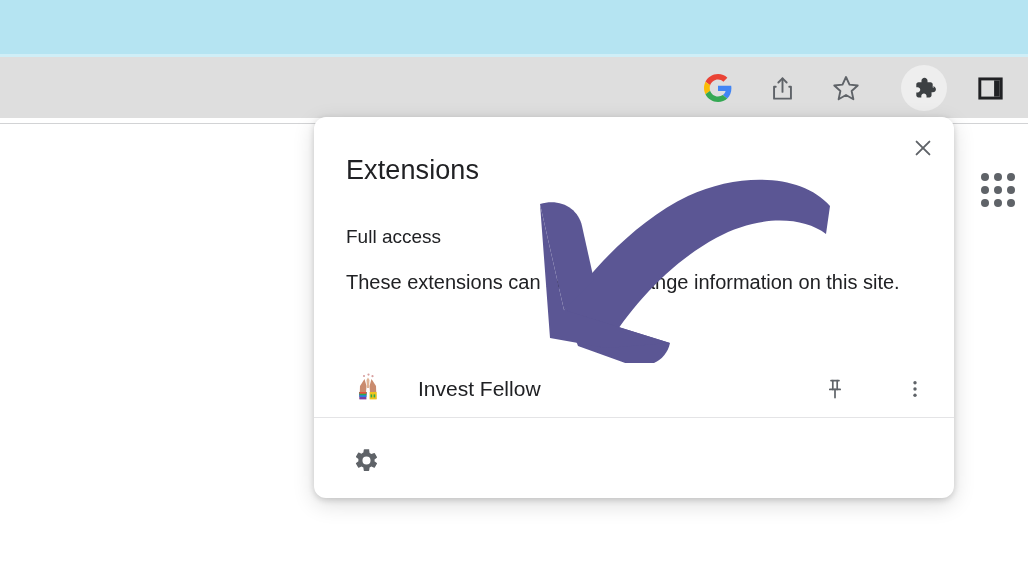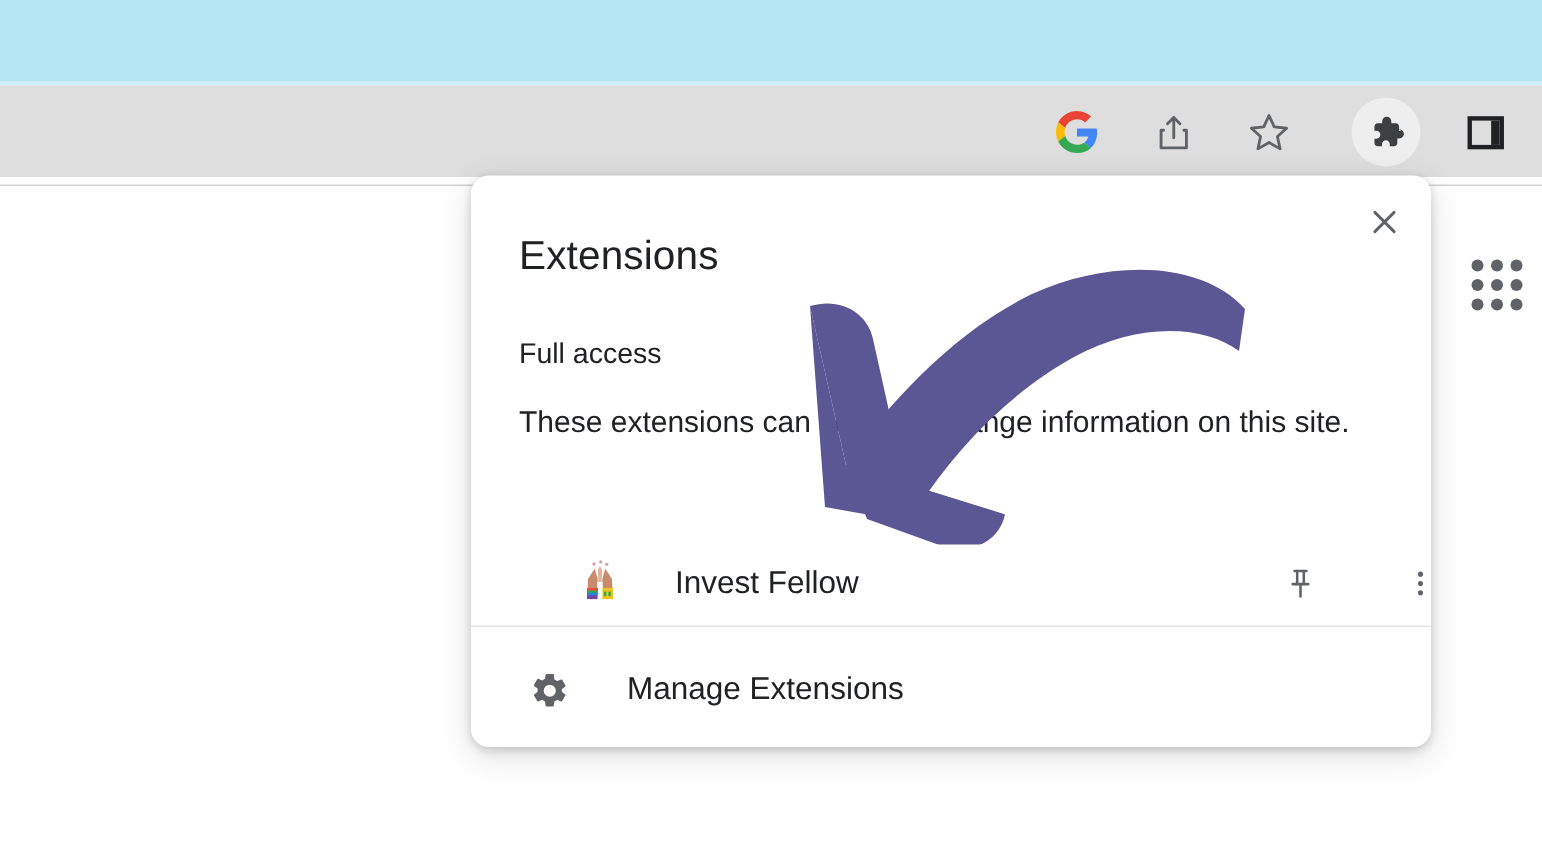--- a/index.html
+++ b/index.html
@@ -138,21 +138,20 @@
     color: #202124;
     line-height: 40px;
   }
 
   #ext-row {
     position: absolute;
     left: 0; top: 245px;
     width: 640px; height: 55px;
     display: flex;
     align-items: center;
-    margin-left: 32px;
   }
   #ext-icon {
     position: absolute;
     left: 35px; top: 8px;
     width: 38px; height: 38px;
     display: flex;
     align-items: center;
     justify-content: center;
   }
   #ext-name {
@@ -337,21 +336,20 @@
   </div>
 
   <div id="popup-divider"></div>
 
   <div id="manage-row">
     <div id="manage-icon">
       <svg width="27" height="27" viewBox="0 0 24 24" fill="#5f6368" aria-hidden="true">
         <path d="M19.14 12.94a7.07 7.07 0 0 0 0-1.88l2.03-1.58a.5.5 0 0 0 .12-.64l-1.92-3.32a.5.5 0 0 0-.6-.22l-2.39.96a7.3 7.3 0 0 0-1.63-.94l-.36-2.54A.5.5 0 0 0 13.9 2h-3.84a.5.5 0 0 0-.49.42l-.36 2.54c-.59.24-1.13.56-1.63.94l-2.39-.96a.5.5 0 0 0-.6.22L2.66 8.48a.5.5 0 0 0 .12.64l2.03 1.58a7.07 7.07 0 0 0 0 1.88l-2.03 1.58a.5.5 0 0 0-.12.64l1.92 3.32c.13.22.38.3.6.22l2.39-.96c.5.38 1.04.7 1.63.94l.36 2.54c.04.25.25.42.49.42h3.84c.24 0 .45-.17.49-.42l.36-2.54c.59-.24 1.13-.56 1.63-.94l2.39.96c.22.08.47 0 .6-.22l1.92-3.32a.5.5 0 0 0-.12-.64l-2.03-1.58zM12 15.6A3.6 3.6 0 1 1 12 8.4a3.6 3.6 0 0 1 0 7.2z"></path>
       </svg>
     </div>
-    <div id="manage-label">Manage Extensions</div>
   </div>
 
 </div>
 
 <div id="annotation-arrow">
   <svg width="320" height="195" viewBox="0 0 320 195" aria-hidden="true">
 
     <path d="M310 38
              C 282 6, 220 4, 168 28
              C 118 52, 72 100, 44 142

